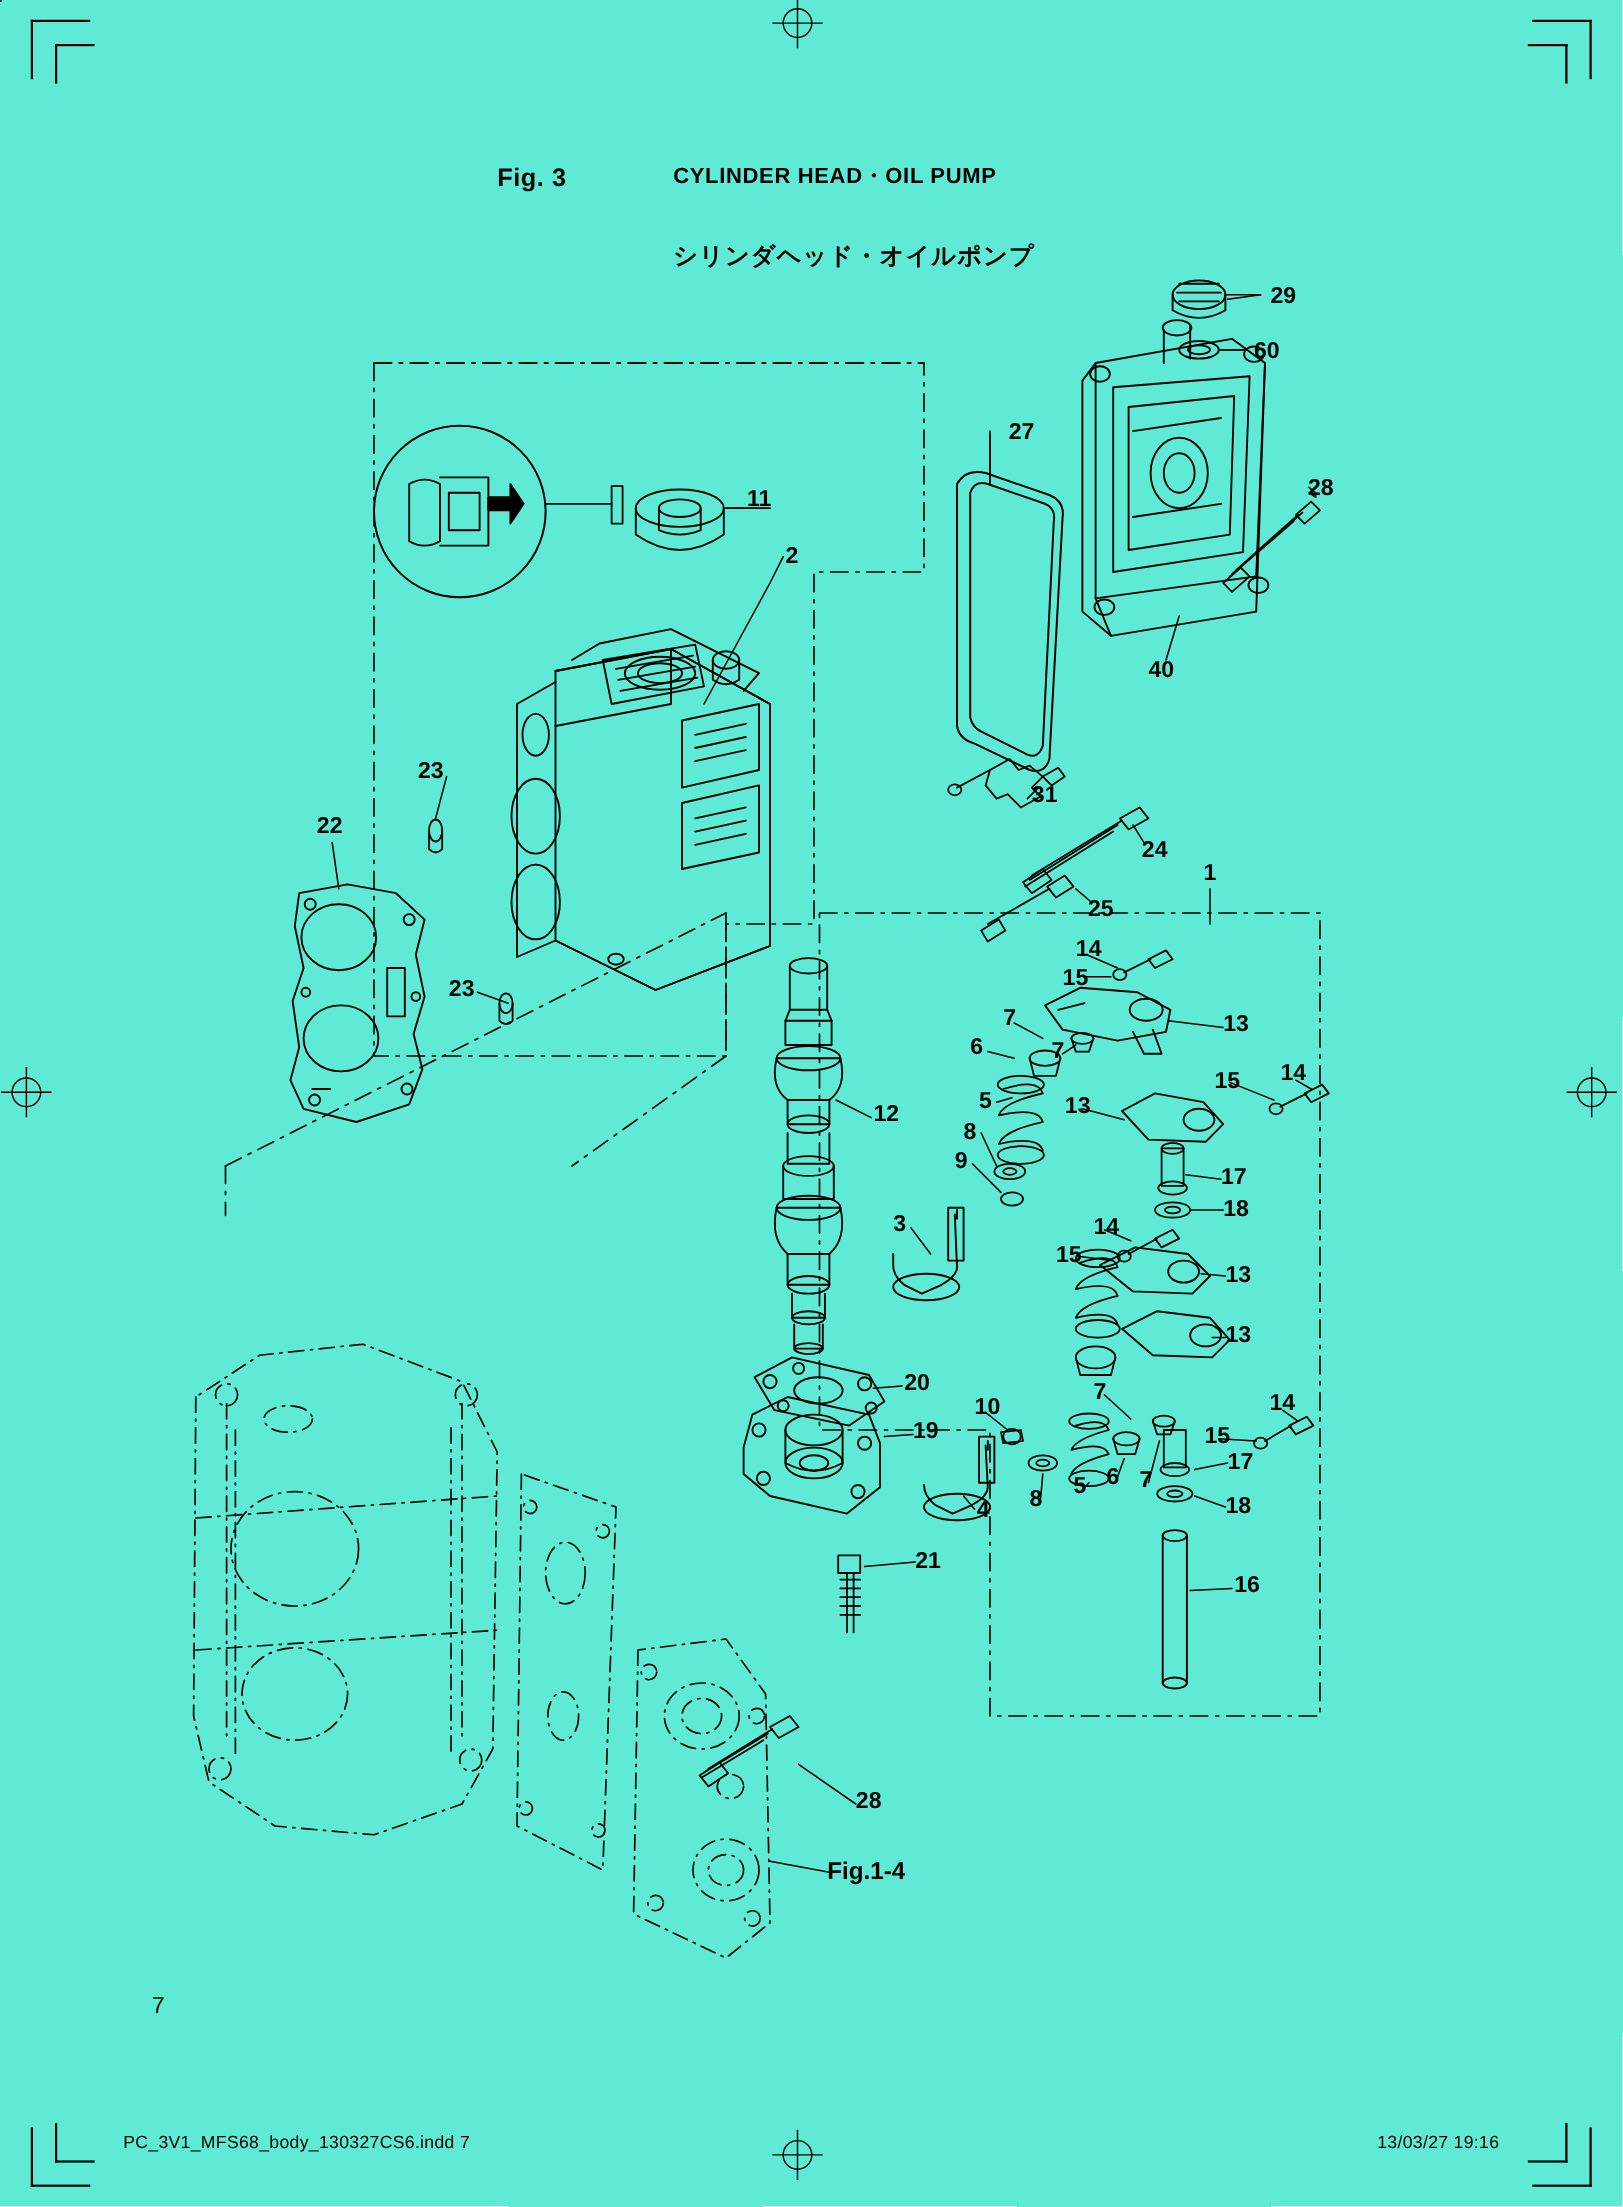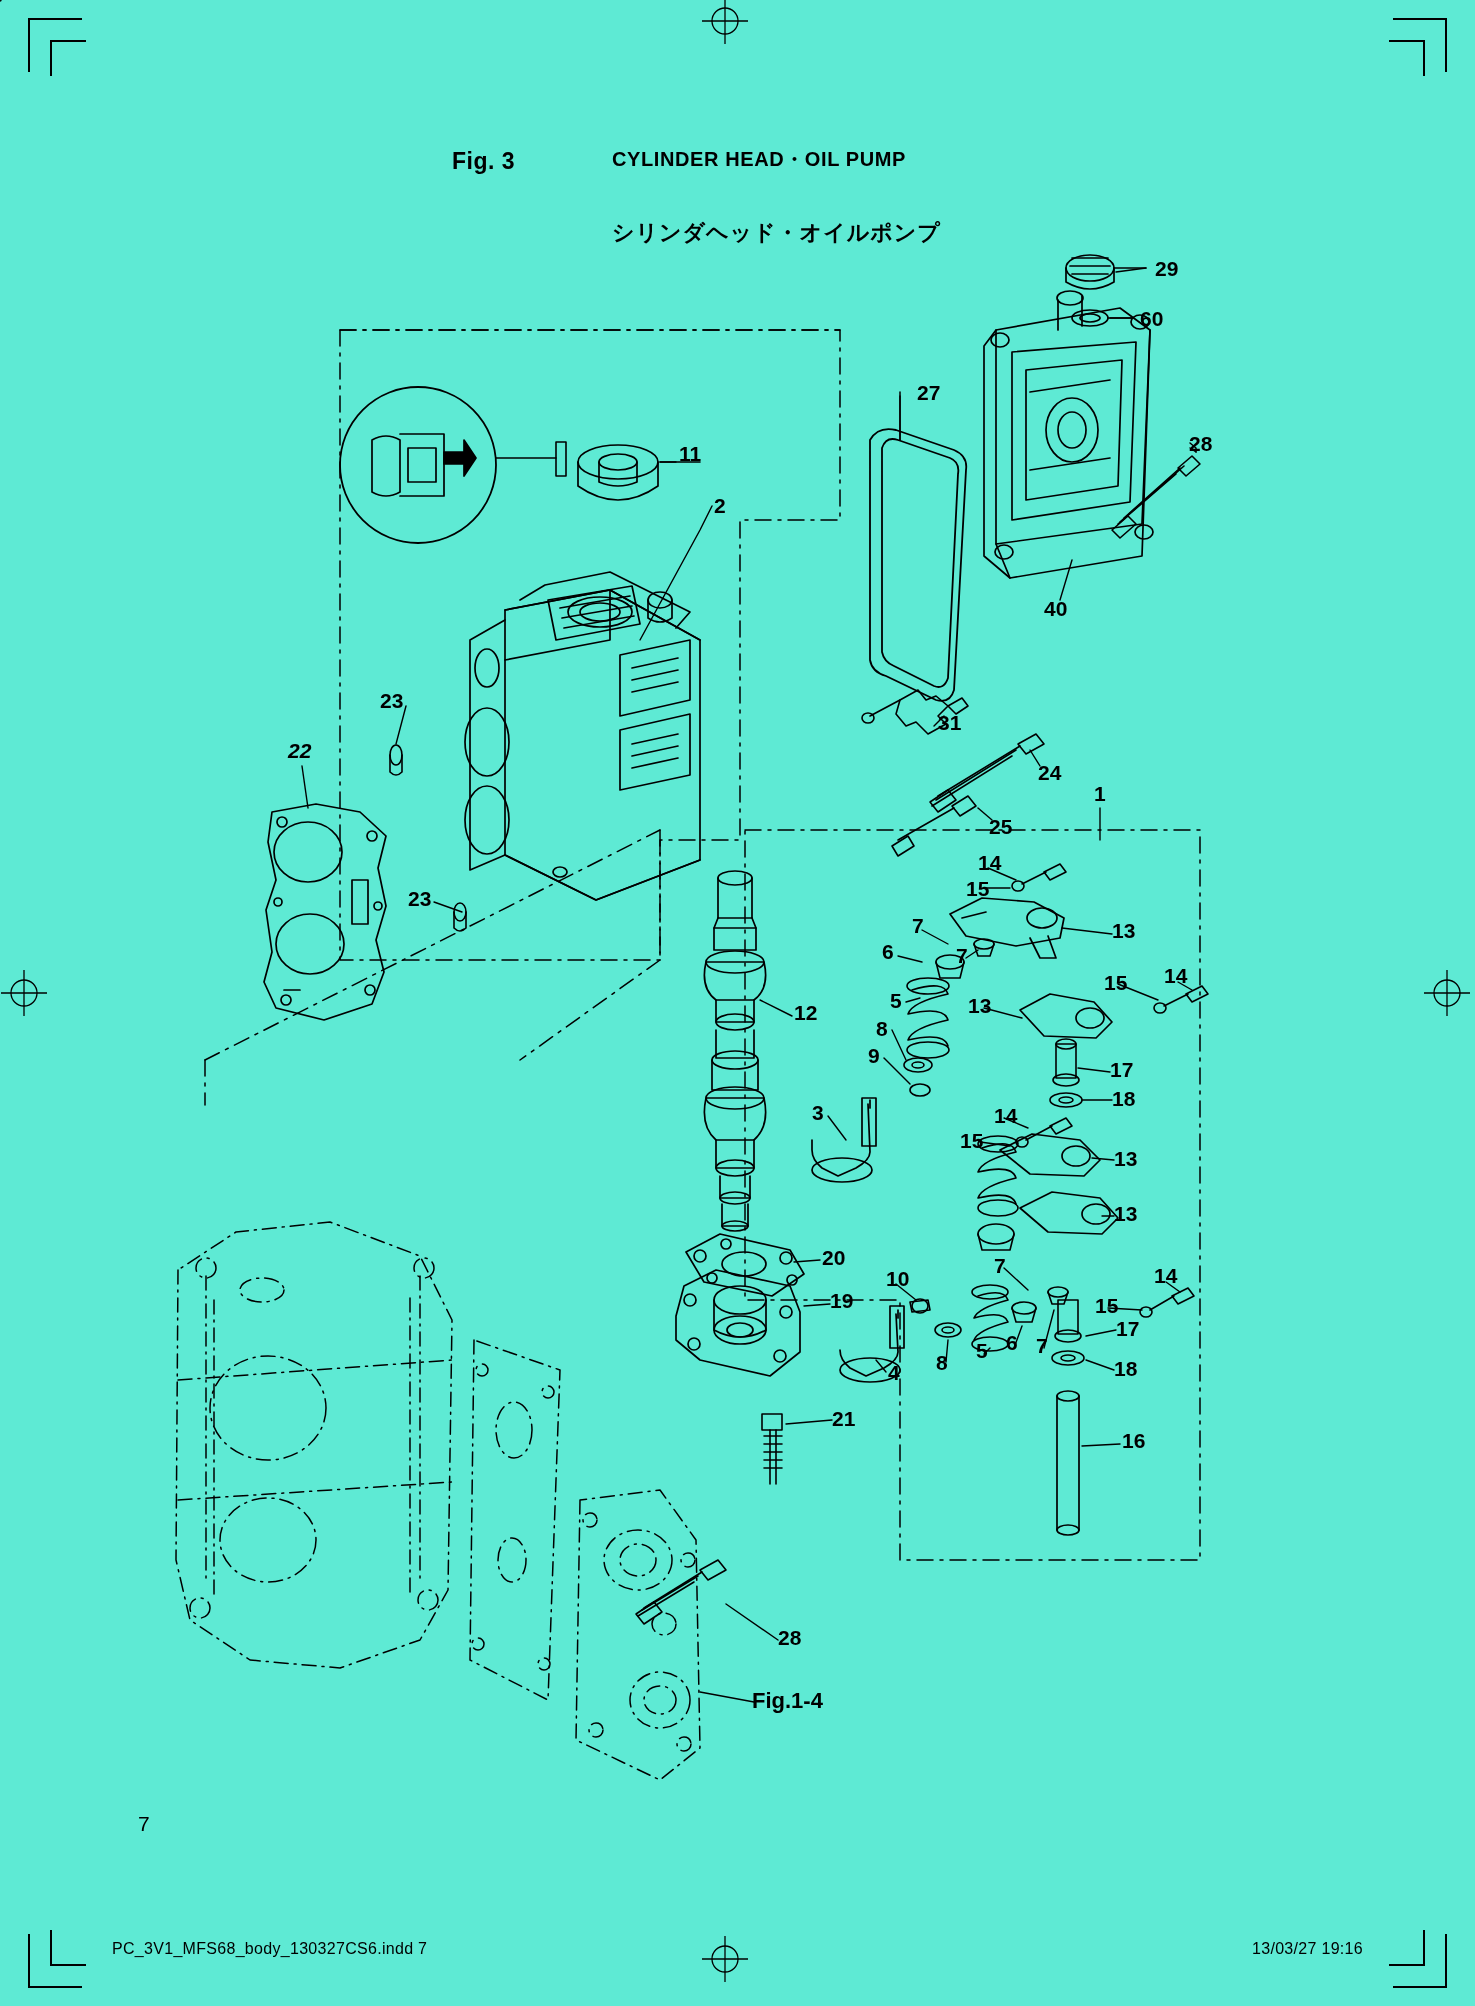--- a/index.html
+++ b/index.html
@@ -602,21 +602,21 @@
   <div class="callout" style="left:1155px; top:258px;">29</div>
   <div class="callout" style="left:1140px; top:308px;">60</div>
   <div class="callout" style="left:917px;  top:382px;">27</div>
   <div class="callout" style="left:1189px; top:433px;">28</div>
   <div class="callout" style="left:679px;  top:443px;">11</div>
   <div class="callout" style="left:714px;  top:495px;">2</div>
   <div class="callout" style="left:1044px; top:598px;">40</div>
   <div class="callout" style="left:380px; top:690px;">23</div>
   <div class="callout" style="left:938px;  top:712px;">31</div>
   <div class="callout" style="left:1038px; top:762px;">24</div>
-  <div class="callout" style="left:288px;  top:740px;font-style:italic;">22</div>
+  <div class="callout" style="left:288px;  top:740px;">22</div>
   <div class="callout" style="left:989px;  top:816px;">25</div>
   <div class="callout" style="left:1094px; top:783px;">1</div>
   <div class="callout" style="left:408px; top:888px;">23</div>
   <div class="callout" style="left:978px;  top:852px;">14</div>
   <div class="callout" style="left:966px;  top:878px;">15</div>
   <div class="callout" style="left:912px;  top:915px;">7</div>
   <div class="callout" style="left:882px;  top:941px;">6</div>
   <div class="callout" style="left:1112px; top:920px;">13</div>
   <div class="callout" style="left:956px;  top:945px;">7</div>
   <div class="callout" style="left:890px;  top:990px;">5</div>

